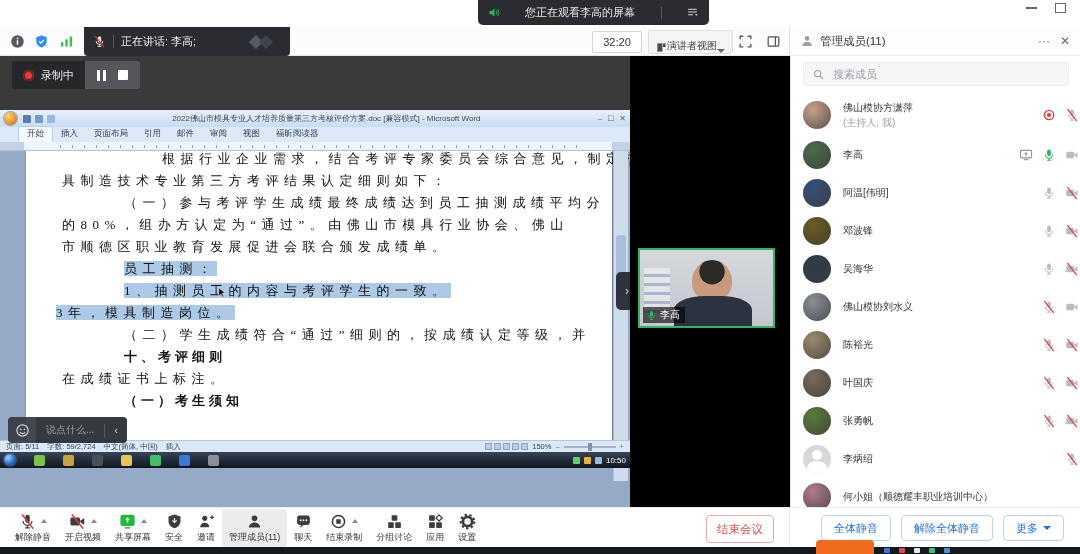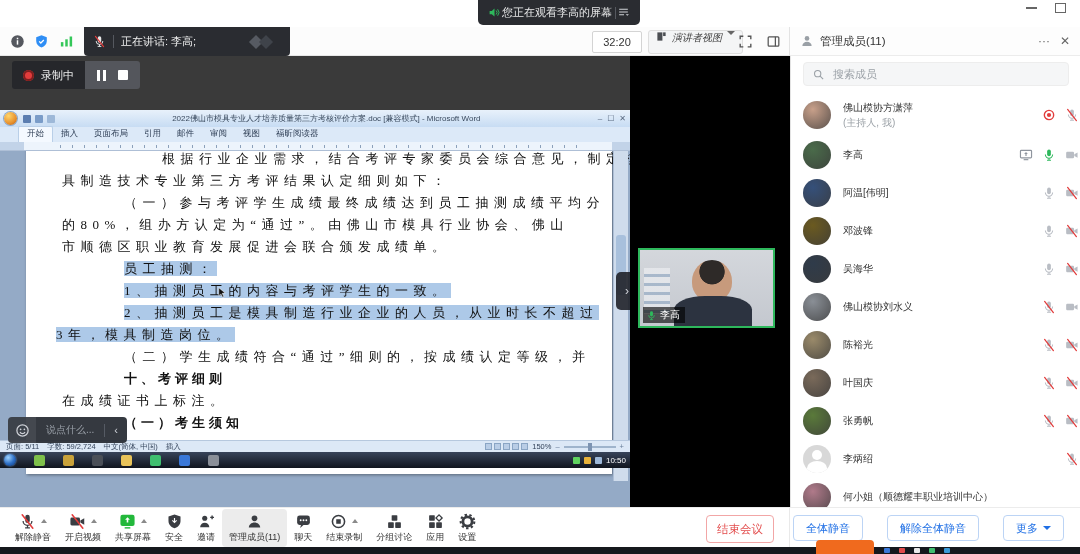--- a/index.html
+++ b/index.html
@@ -4,39 +4,39 @@
 <style>
   html,body{margin:0;padding:0;background:#ddd;}
   #app{position:relative;width:1080px;height:554px;background:#fff;overflow:hidden;
        font-family:"Liberation Sans",sans-serif;-webkit-font-smoothing:antialiased;}
   .abs{position:absolute;}
   svg{display:block;}
 
   
   .top-strip{left:0;top:0;width:1080px;height:27px;background:#fff;}
   .watch-pill{left:478px;top:0;height:25px;background:#2a2c31;border-radius:0 0 5px 5px;
-              display:flex;align-items:center;gap:1px;padding:0 10px;color:#e8e9ea;font-size:11px;}
+              display:flex;align-items:center;gap:24px;padding:0 10px;color:#e8e9ea;font-size:11px;}
   .pill-sep{width:1px;height:12px;background:#55585f;margin-left:2px;}
   .win-controls{right:14px;top:3px;display:flex;gap:18px;align-items:center;color:#555;}
   .min-glyph{display:block;width:11px;height:2px;background:#666;}
   .max-glyph{display:block;width:9px;height:8px;border:1.5px solid #666;}
 
   
   .header-strip{left:0;top:27px;width:1080px;height:29px;background:#fcfcfc;border-bottom:1px solid #e7e7e7;box-sizing:border-box;}
   .hdr-ic{top:34px;}
   .speak-bar{left:84px;top:27px;width:206px;height:29px;background:#2a2c31;border-radius:0 0 4px 4px;
              display:flex;align-items:center;gap:7px;padding:0 9px;box-sizing:border-box;color:#f0f0f0;font-size:11px;}
   .speak-sep{width:1px;height:13px;background:#55585f;}
   .logo-shape{position:relative;width:30px;height:16px;margin-left:auto;}
   .logo-shape i{position:absolute;width:10px;height:10px;background:#565a62;transform:rotate(45deg);top:3px;}
   .logo-shape i.l2{left:10px;background:#3f434a;}
   .timer-box{left:592px;top:31px;width:48px;height:20px;border:1px solid #d4d4d4;background:#fff;border-radius:2px;
              font-size:11px;color:#333;display:flex;align-items:center;justify-content:center;}
   .view-mode{left:648px;top:30px;height:22px;background:#f4f5f6;border:1px solid #dedede;border-radius:3px;
-             display:flex;align-items:flex-start;gap:5px;padding:0 7px;font-size:10px;color:#3c3c3c;font-style:italic;}
+             display:flex;align-items:flex-end;padding:0 7px;font-size:10px;color:#3c3c3c;}
   .caret-down{width:0;height:0;border-left:4px solid transparent;border-right:4px solid transparent;border-top:4px solid #666;}
   .sq-btn{top:31px;width:22px;height:20px;display:flex;align-items:center;justify-content:center;}
   .vdiv{left:789px;top:27px;width:1px;height:29px;background:#e3e3e3;}
   .panel-header{left:790px;top:27px;width:290px;height:29px;display:flex;align-items:center;gap:6px;
                 padding:0 10px;box-sizing:border-box;background:#fdfdfd;border-bottom:1px solid #ececec;}
   .panel-title{font-size:11.5px;color:#333;}
   .hdr-right{margin-left:auto;display:flex;gap:10px;color:#666;font-size:12px;}
 
   
   .share-area{left:0;top:56px;width:630px;height:451px;background:#3a3a3a;}
@@ -127,21 +127,21 @@
   .toolbar{left:0;top:507px;width:1080px;height:40px;background:#fff;border-top:1px solid #ececec;box-sizing:border-box;}
   .tb-left{position:absolute;left:8px;top:0;height:40px;display:flex;align-items:center;}
   .tb-item{display:flex;flex-direction:column;align-items:center;justify-content:center;height:38px;padding:0 7px;position:relative;border-radius:4px;}
   .tb-item.active{background:#ececec;}
   .tb-item .irow{display:flex;align-items:center;gap:3px;height:18px;}
   .tb-item .lbl{font-size:9px;color:#333;margin-top:1px;white-space:nowrap;}
   .chev{width:0;height:0;border-left:3.5px solid transparent;border-right:3.5px solid transparent;border-bottom:4px solid #8a8a8a;margin-left:2px;}
   .end-btn{position:absolute;left:706px;top:7px;width:66px;height:26px;border:1px solid #f2a6a6;border-radius:4px;
            color:#e34d4d;font-size:11.5px;background:#fff;display:flex;align-items:center;justify-content:center;}
   .toolbar .vdiv2{position:absolute;left:789px;top:0;width:1px;height:40px;background:#e9e9e9;}
-  .panel-footer{position:absolute;left:790px;top:0;width:290px;height:40px;display:flex;align-items:center;justify-content:flex-end;gap:24px;padding-right:16px;box-sizing:border-box;}
+  .panel-footer{position:absolute;left:790px;top:0;width:290px;height:40px;display:flex;align-items:center;justify-content:flex-end;gap:10px;padding-right:16px;box-sizing:border-box;}
   .pf-btn{height:26px;border:1px solid #bcd4f5;border-radius:4px;background:#fff;color:#1f6fe5;font-size:11px;
           display:flex;align-items:center;justify-content:center;gap:5px;padding:0 12px;}
   .pf-caret{width:0;height:0;border-left:4px solid transparent;border-right:4px solid transparent;border-top:4px solid #1f6fe5;}
 
   
   .bottom-strip{left:0;top:547px;width:1080px;height:7px;background:#15181d;}
   .peek-orange{left:816px;top:540px;width:58px;height:14px;background:#f06a1e;border-radius:4px 4px 0 0;}
   .peek-icons{left:884px;top:548px;display:flex;gap:9px;}
   .peek-icons i{width:6px;height:5px;border-radius:1px;}
 </style>
@@ -296,21 +296,20 @@
       </div>
     <div class="abs doc-area">
       <div class="doc-page" id="doc-lines">
           <div class="doc-line" style="margin-left: 108px;"><span>根据行业企业需求，结合考评专家委员会综合意见，制定模</span></div>
           <div class="doc-line" style="margin-left: 8px;"><span>具制造技术专业第三方考评结果认定细则如下：</span></div>
           <div class="doc-line" style="margin-left: 70px;"><span>（一）参与考评学生成绩最终成绩达到员工抽测成绩平均分</span></div>
           <div class="doc-line" style="margin-left: 8px;"><span>的80%，组办方认定为“通过”。由佛山市模具行业协会、佛山</span></div>
           <div class="doc-line" style="margin-left: 8px;"><span>市顺德区职业教育发展促进会联合颁发成绩单。</span></div>
           <div class="doc-line" style="margin-left: 70px;"><span class="hl">员工抽测：</span></div>
           <div class="doc-line" style="margin-left: 70px;"><span class="hl">1、抽测员工的内容与考评学生的一致。</span></div>
-          <div class="doc-line" style="margin-left: 70px;"><span class="hl">2、抽测员工是模具制造行业企业的人员，从业时长不超过</span></div>
           <div class="doc-line" style="margin-left: 2px;"><span class="hl">3年，模具制造岗位。</span></div>
           <div class="doc-line" style="margin-left: 70px;"><span>（二）学生成绩符合“通过”细则的，按成绩认定等级，并</span></div>
           <div class="doc-line bold" style="margin-left: 70px;"><span>十、考评细则</span></div>
           <div class="doc-line" style="margin-left: 8px;"><span>在成绩证书上标注。</span></div>
           <div class="doc-line bold" style="margin-left: 70px;"><span>（一）考生须知</span></div>
         </div>
     </div>
     <div class="abs doc-scrollbar">
         <span class="doc-thumb"></span>
       </div>

